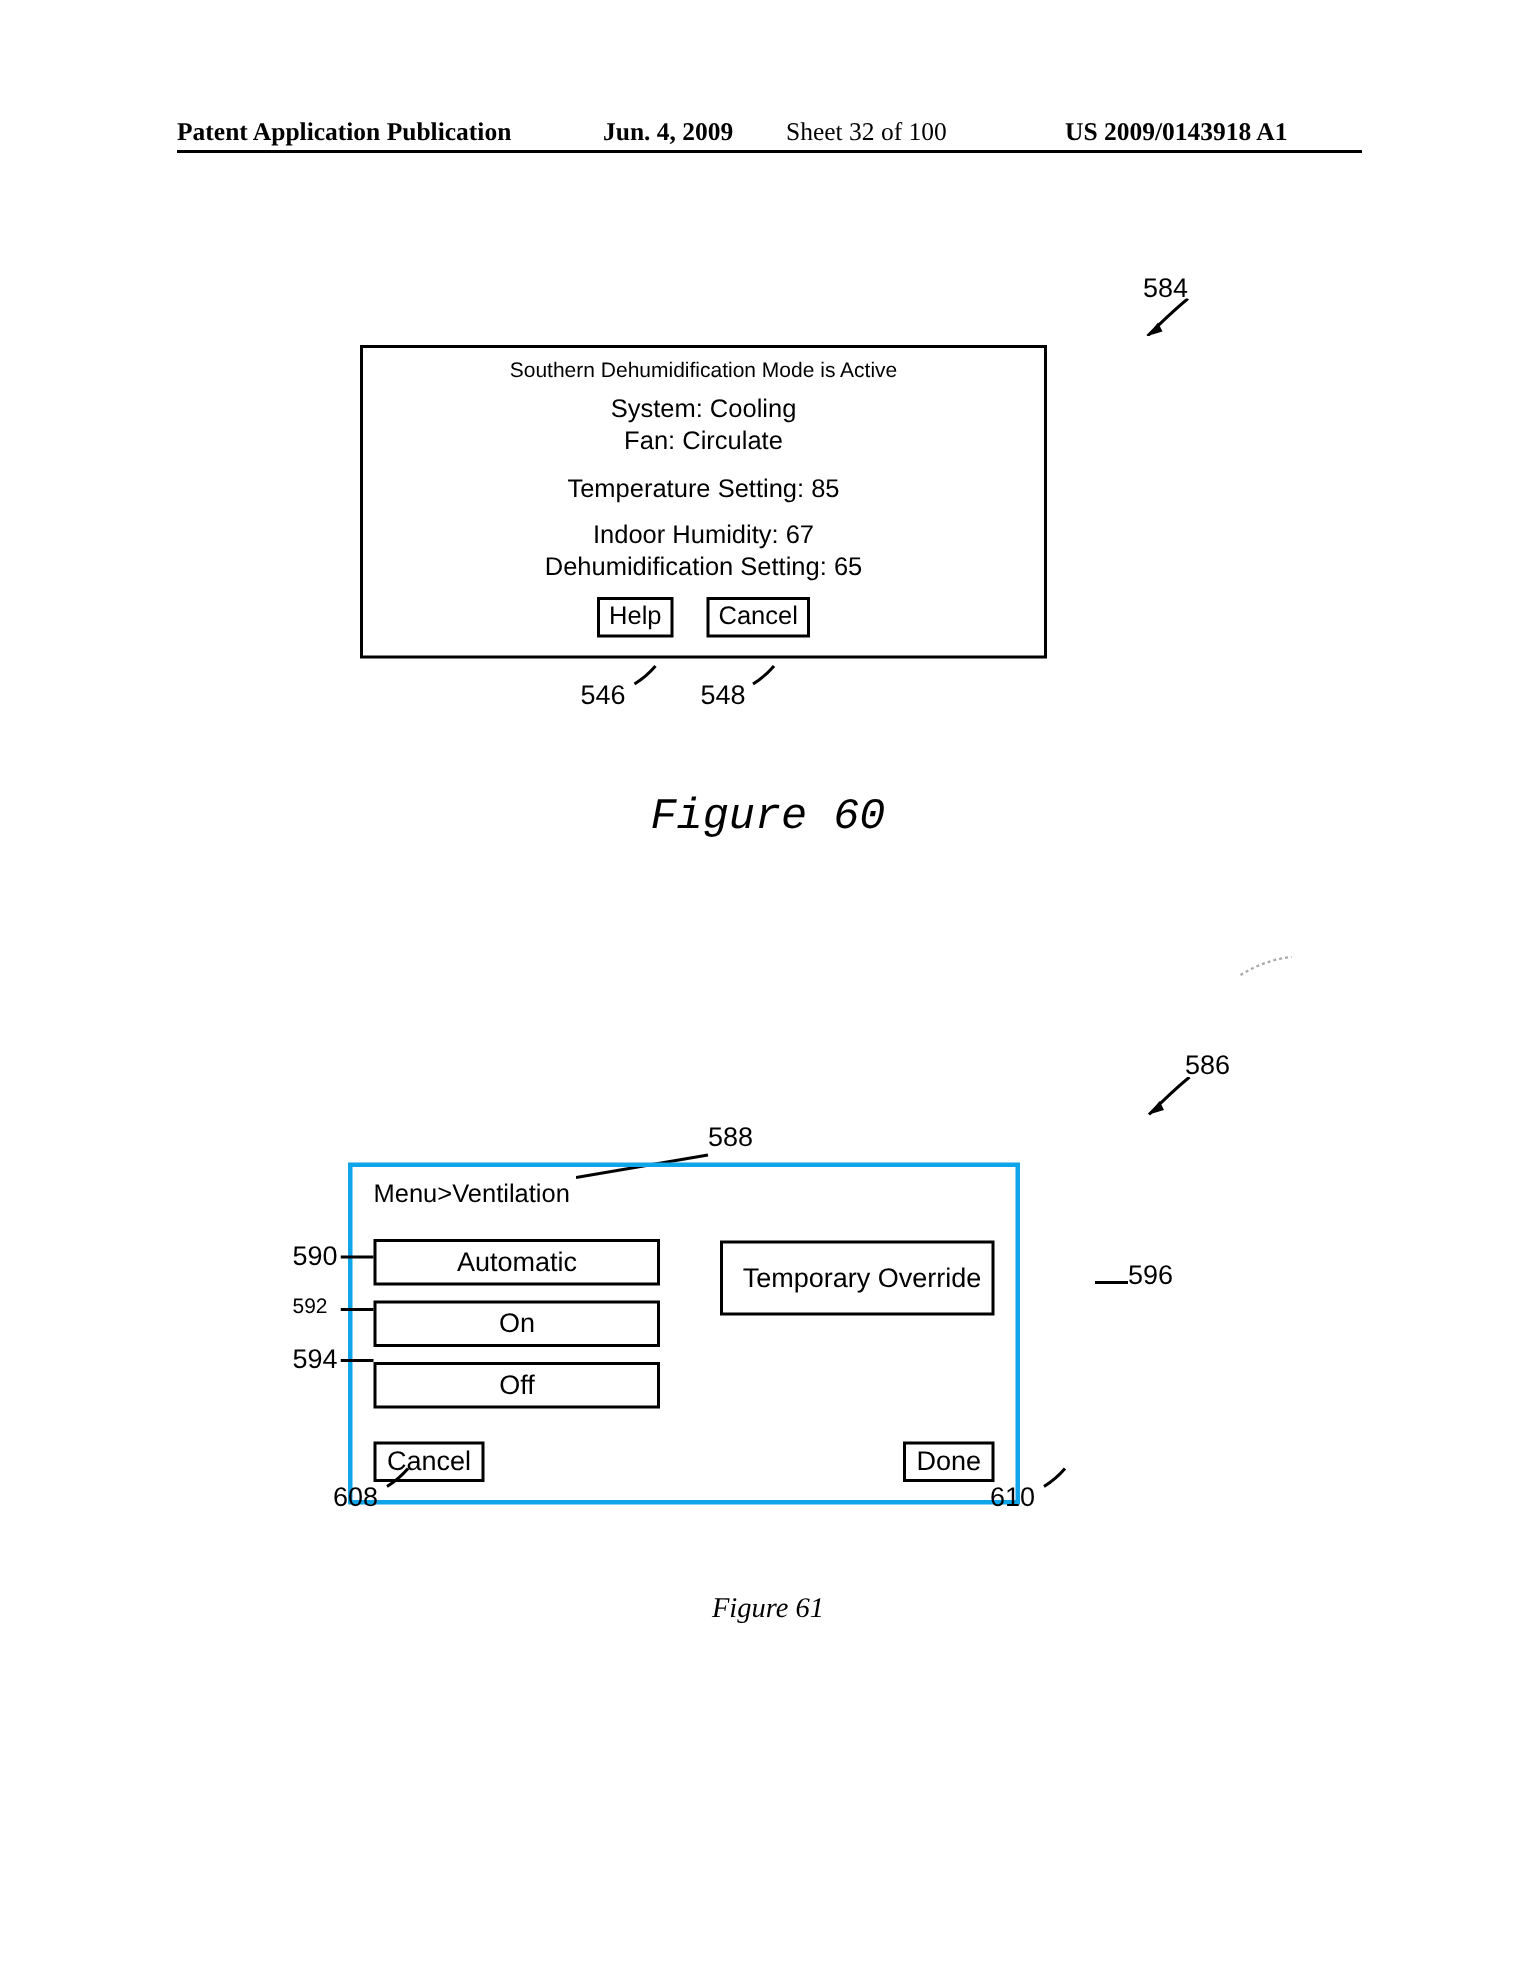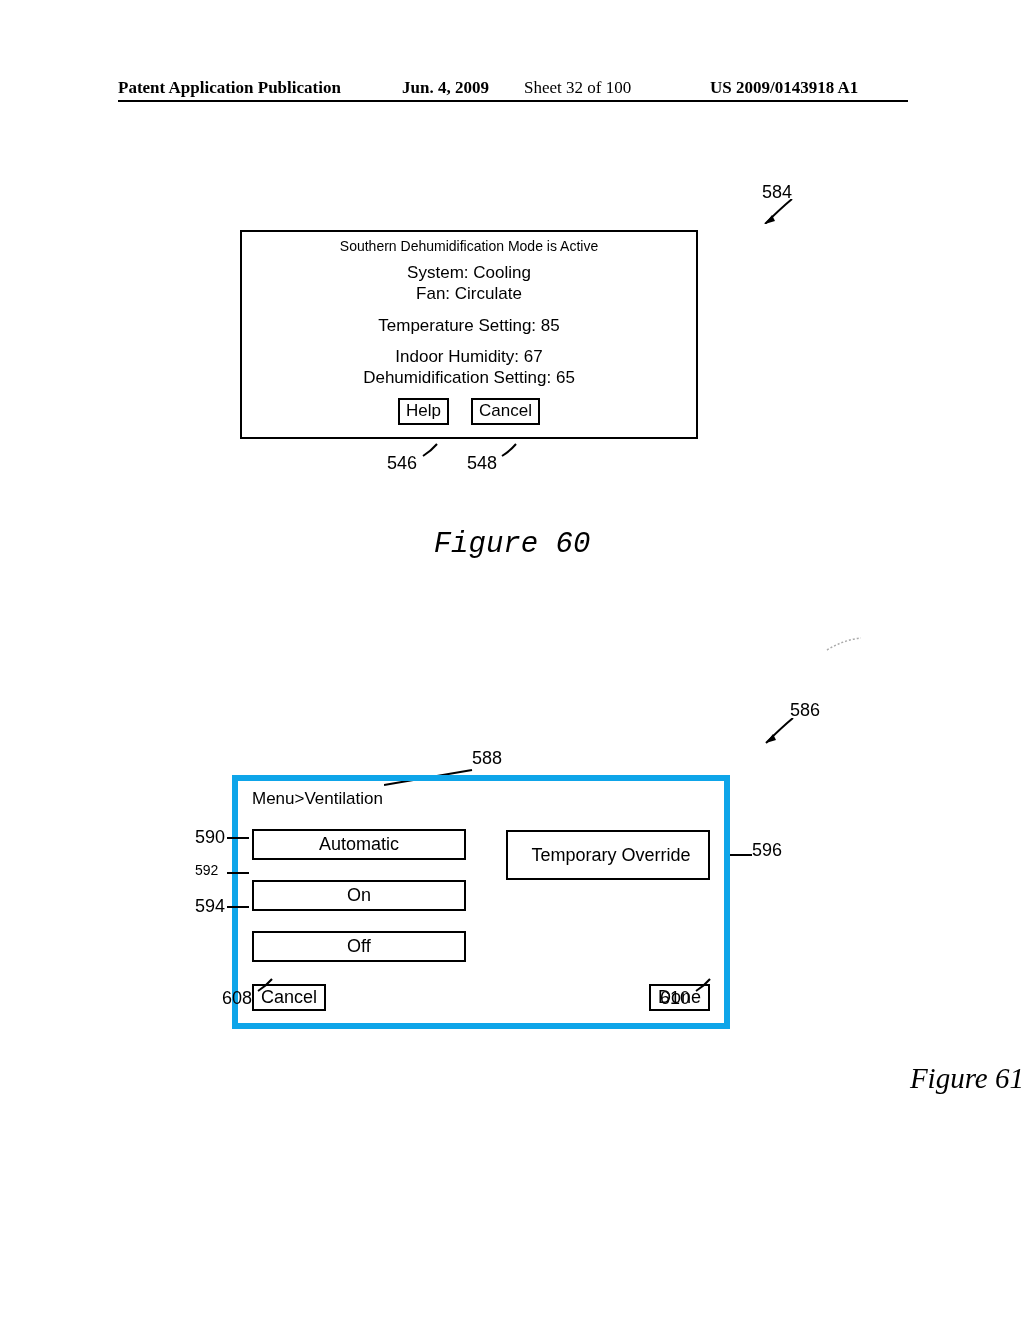--- a/index.html
+++ b/index.html
@@ -144,38 +144,38 @@
     }
     .fig61-ref-arrow {
       position: absolute;
       top: 718px;
       left: 763px;
     }
     .fig61-box {
       position: absolute;
       top: 775px;
       left: 232px;
-      width: 498px;
-      border: 6px solid #0ea5e9;
+      width: 448px;
+      border: 3px solid #0ea5e9;
       padding: 8px 14px 12px 14px;
       font-size: 17px;
     }
     .fig61-crumb {
       font-size: 17px;
       margin-bottom: 20px;
     }
     .fig61-cols {
       display: flex;
       gap: 40px;
       margin-bottom: 22px;
     }
     .fig61-left {
       display: flex;
       flex-direction: column;
-      gap: 20px;
+      gap: 10px;
       width: 220px;
     }
     .fig61-right {
       width: 210px;
       margin-top: 1px;
     }
     .opt {
       border: 2px solid #000;
       text-align: center;
       padding: 3px 6px;
@@ -213,24 +213,24 @@
     .ref-608 { position: absolute; top: 988px; left: 222px; font-size: 18px; }
     .ref-608-tick { position: absolute; top: 978px; left: 256px; }
     .ref-610 { position: absolute; top: 988px; left: 660px; font-size: 18px; }
     .ref-610-tick { position: absolute; top: 978px; left: 694px; }
 
     .fig61-caption {
       position: absolute;
       top: 1062px;
       left: 0;
       width: 100%;
-      text-align: right;
+      text-align: center;
       font-family: "Brush Script MT", "Segoe Script", cursive;
       font-style: italic;
-      font-size: 29px;
+      font-size: 19px;
     }
   </style>
 </head>
 <body>
 
 <div class="header">
   <span class="pub">Patent Application Publication</span>
   <span class="date">Jun. 4, 2009</span>
   <span class="sheet">Sheet 32 of 100</span>
   <span class="pubnum">US 2009/0143918 A1</span>

